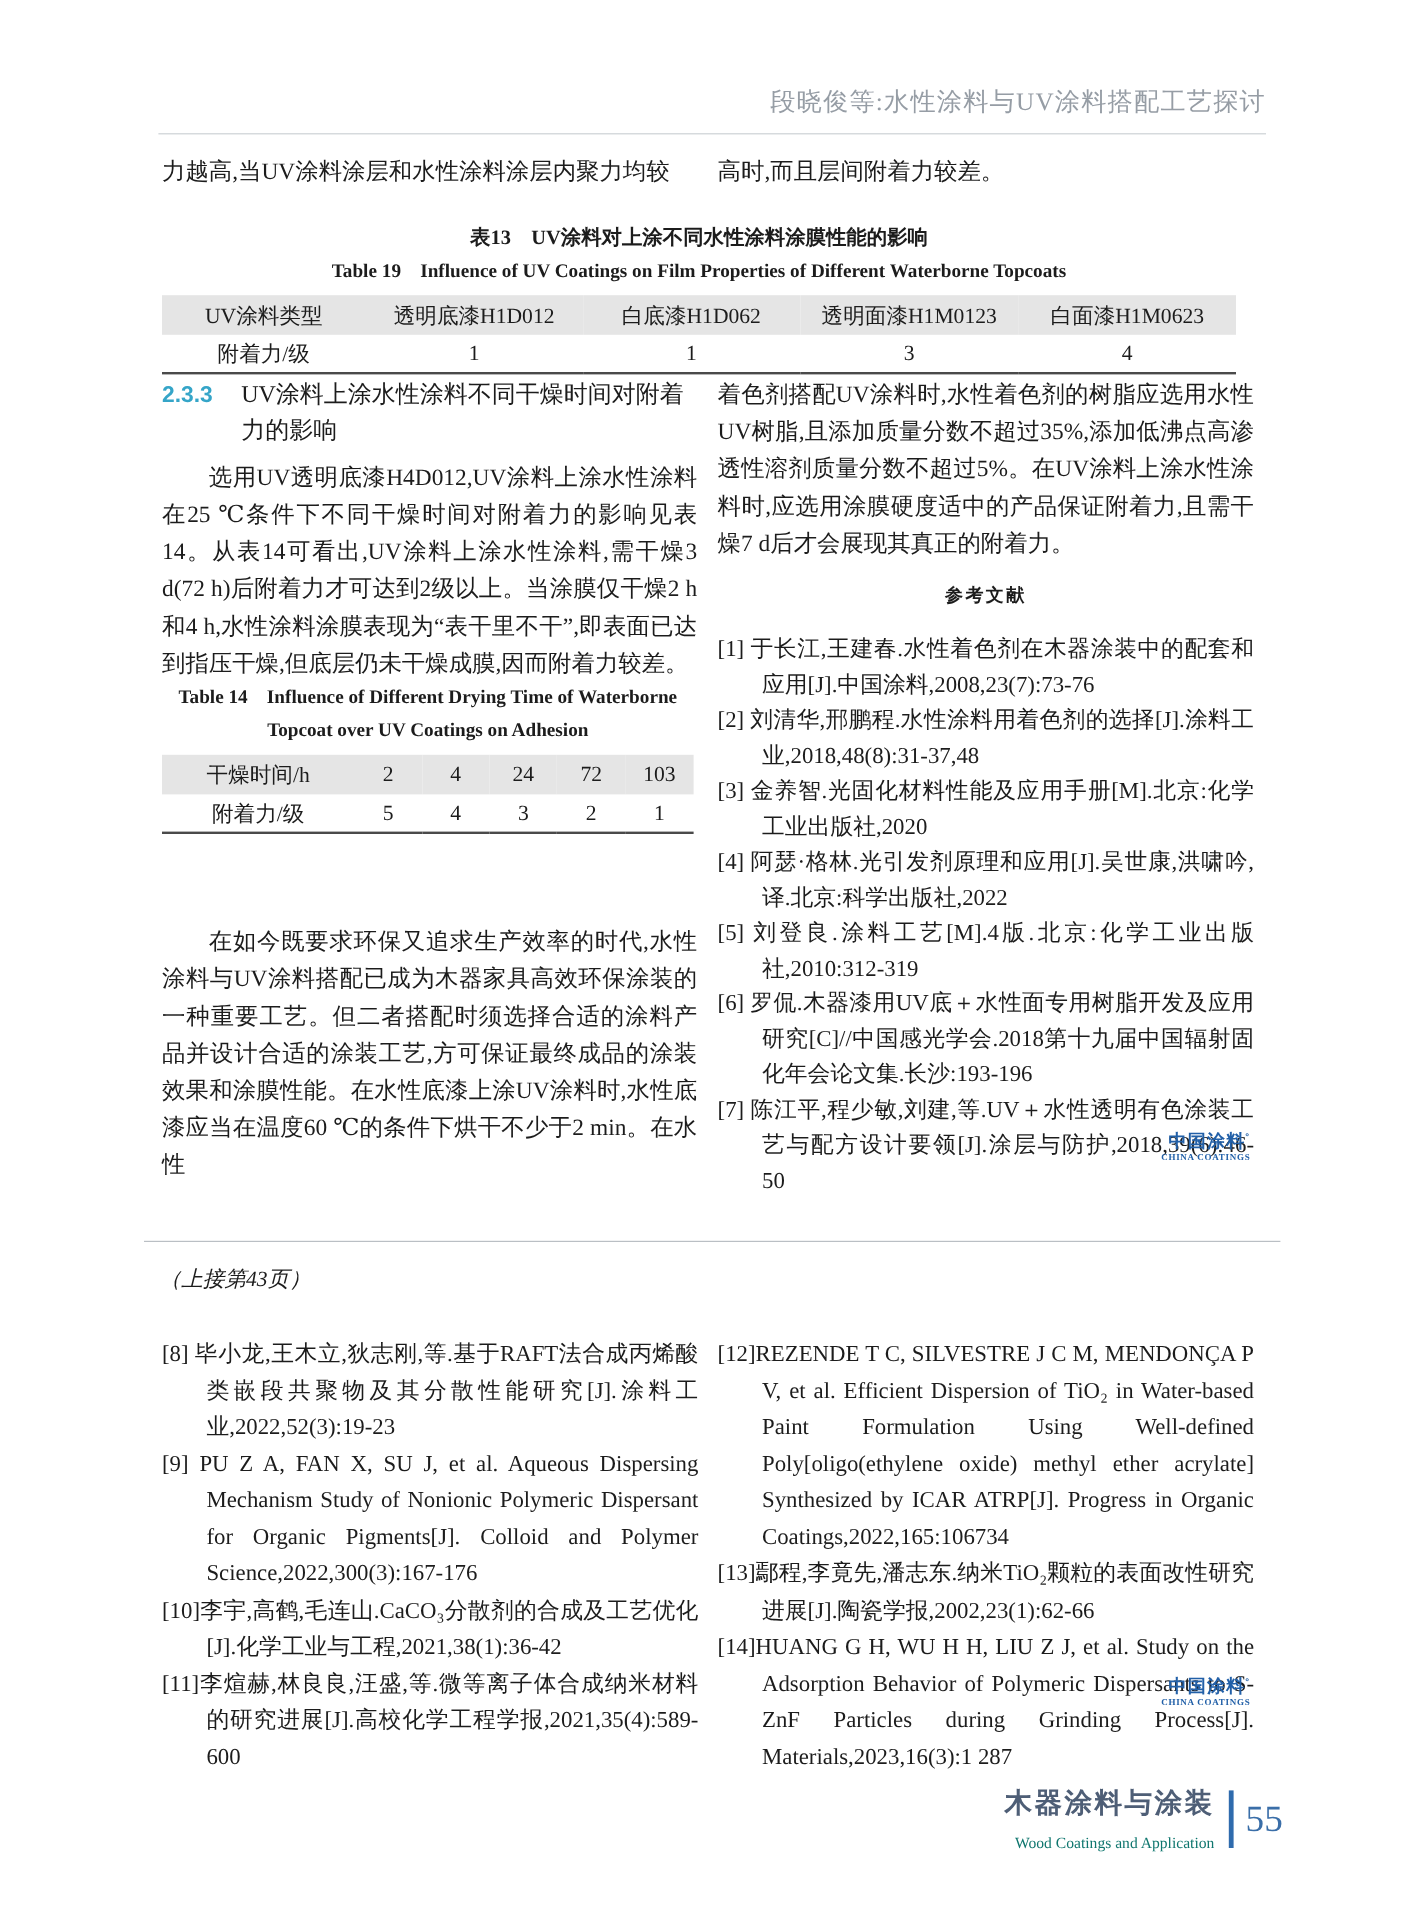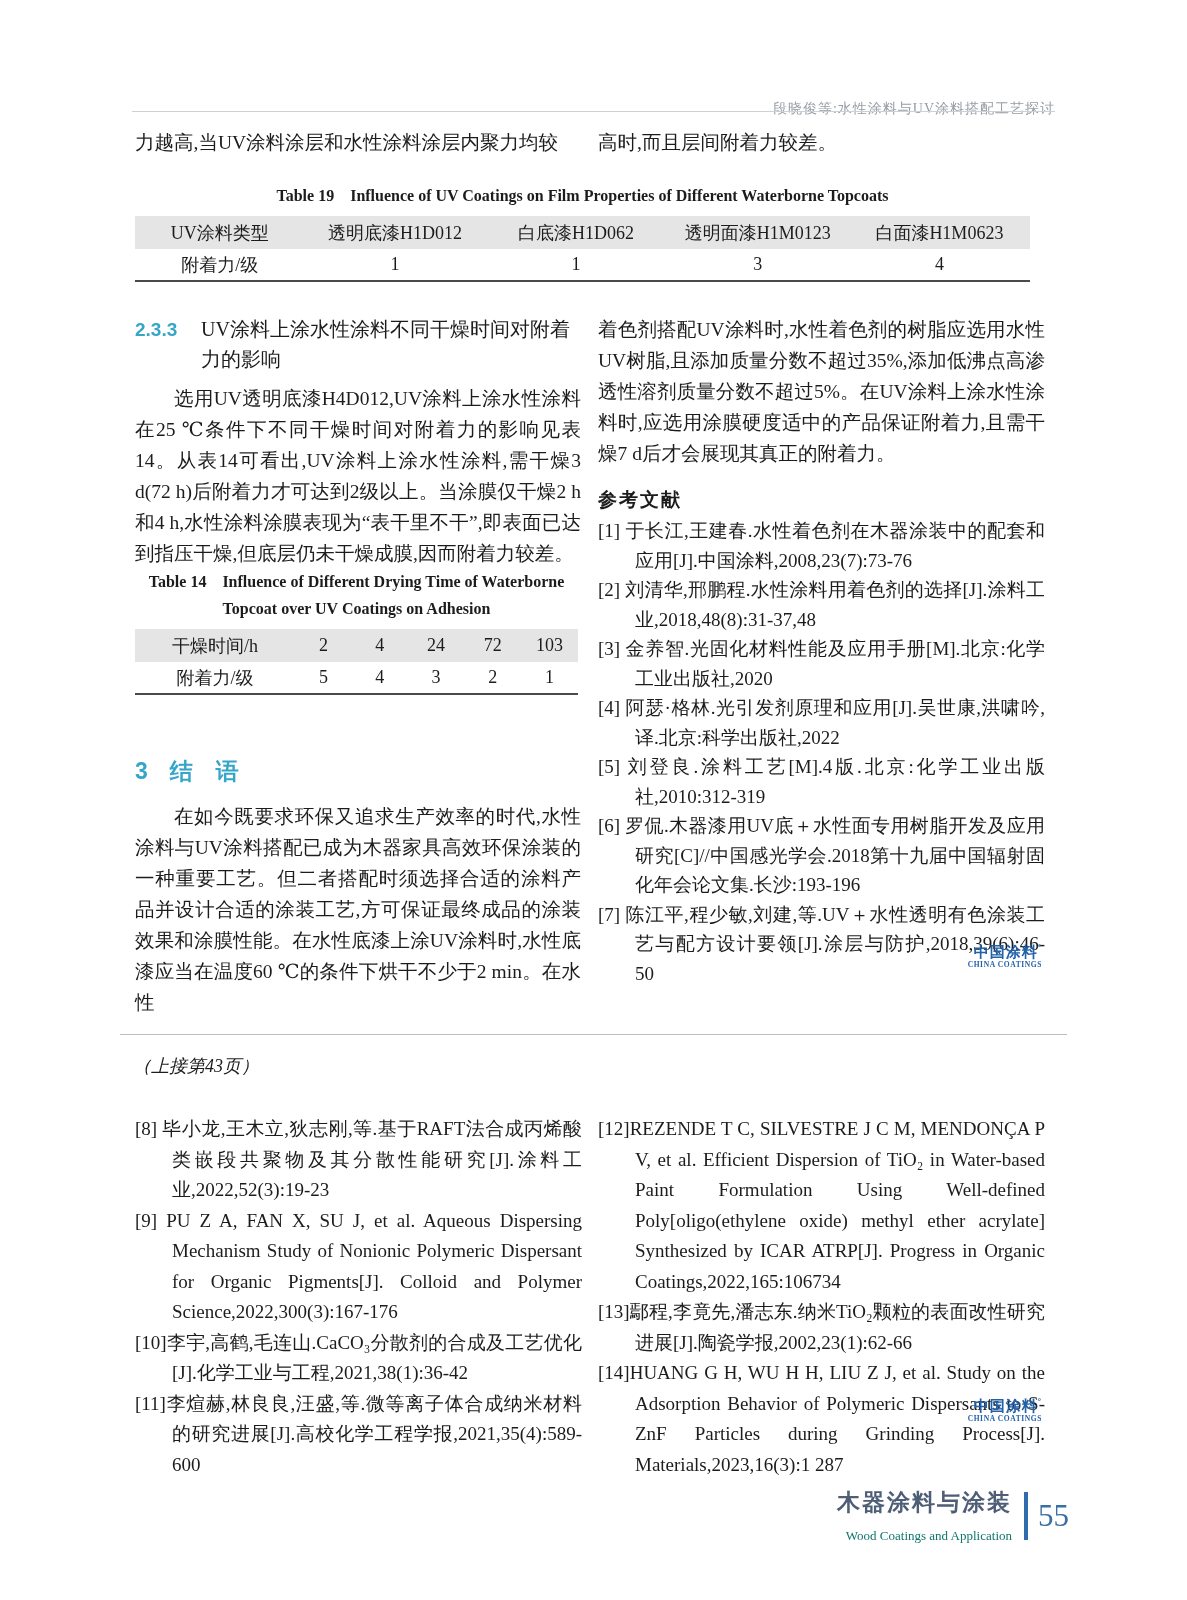--- a/index.html
+++ b/index.html
@@ -1,19 +1,19 @@
 <!DOCTYPE html>
 <html><head>
 <meta charset="utf-8">
 <style>
   html,body{margin:0;padding:0;background:#ffffff;}
   .page{position:relative;width:1187px;height:1600px;background:#ffffff;overflow:hidden;
         font-family:"Liberation Serif","DejaVu Serif",serif;color:#1c1c1c;}
 
-  .running-title{position:absolute;top:100px;right:132px;font-size:14px;color:#969da5;letter-spacing:1px;}
+  .running-title{position:absolute;top:71px;right:132px;font-size:21px;color:#969da5;letter-spacing:1px;}
   .header-rule{position:absolute;top:111px;left:132px;width:923px;border-top:1.5px solid #ccd1d5;}
 
   .intro-left{position:absolute;top:129px;left:135px;width:448px;font-size:19.5px;}
   .intro-right{position:absolute;top:129px;left:598px;width:448px;font-size:19.5px;}
 
   
   .tbl-wrap13{position:absolute;top:186px;left:135px;width:895px;}
   .cap-zh{text-align:center;font-weight:bold;font-size:17px;margin-bottom:7px;}
   .cap-en{text-align:center;font-weight:bold;font-size:16px;margin-bottom:9px;}
   table{width:100%;border-collapse:collapse;}
@@ -34,21 +34,21 @@
 
   .sec3{position:absolute;top:756px;left:135px;width:446px;}
   .sec3-head{color:#35a5c8;font-weight:bold;font-size:23px;
              font-family:"Liberation Sans","DejaVu Sans",sans-serif;}
   .sec3-head .gap{display:inline-block;width:22px;}
   .sec3 .body-par{margin-top:14px;}
 
   .right-par{position:absolute;top:314px;left:598px;width:447px;font-size:19.5px;line-height:31px;text-align:justify;}
 
   .refs{position:absolute;top:487px;left:598px;width:447px;}
-  .refs-head{font-weight:bold;font-size:19px;letter-spacing:2px;margin-bottom:3px;}
+  .refs-head{text-align:center;font-weight:bold;font-size:15px;letter-spacing:2px;margin-bottom:21px;}
   .ref-item{font-size:19px;line-height:29.5px;text-align:justify;padding-left:37px;text-indent:-37px;}
 
   .logo{position:absolute;width:110px;text-align:right;color:#2260a8;line-height:1.1;}
   .logo-zh{font-size:15px;font-weight:bold;letter-spacing:1px;
            font-family:"Liberation Sans","DejaVu Sans",sans-serif;}
   .logo-mark{font-size:8px;vertical-align:top;}
   .logo-en{font-size:7.5px;font-weight:bold;letter-spacing:0.6px;
            font-family:Liberation Serif, serif;}
   .logo-1{top:944px;left:932px;}
   .logo-2{top:1398px;left:932px;}
@@ -73,20 +73,21 @@
 
 <div class="page">
 
   <div class="running-title">段晓俊等:水性涂料与UV涂料搭配工艺探讨</div>
   <div class="header-rule"></div>
 
   <div class="intro-left">力越高,当UV涂料涂层和水性涂料涂层内聚力均较</div>
   <div class="intro-right">高时,而且层间附着力较差。</div>
 
   <div class="tbl-wrap13">
+    <div class="cap-zh">表13　UV涂料对上涂不同水性涂料涂膜性能的影响</div>
     <div class="cap-en">Table 19　Influence of UV Coatings on Film Properties of Different Waterborne Topcoats</div>
     <table class="data-table">
       <tbody>
           <tr>
         <th style="width:170px">UV涂料类型</th>
         <th style="width:181px">透明底漆H1D012</th>
         <th style="width:181px">白底漆H1D062</th>
         <th style="width:182px">透明面漆H1M0123</th>
         <th style="width:181px">白面漆H1M0623</th>
       </tr>
@@ -127,23 +128,20 @@
         <td>4</td>
         <td>3</td>
         <td>2</td>
         <td>1</td>
       </tr>
     </tbody>
       </table>
   </div>
 
   <div class="sec3">
-    <div class="sec3-head">
-      <span>3</span><span class="gap"></span><span>结　语</span>
-    </div>
     <div class="body-par">在如今既要求环保又追求生产效率的时代,水性涂料与UV涂料搭配已成为木器家具高效环保涂装的一种重要工艺。但二者搭配时须选择合适的涂料产品并设计合适的涂装工艺,方可保证最终成品的涂装效果和涂膜性能。在水性底漆上涂UV涂料时,水性底漆应当在温度60 ℃的条件下烘干不少于2 min。在水性</div>
   </div>
 
   <div class="right-par">着色剂搭配UV涂料时,水性着色剂的树脂应选用水性UV树脂,且添加质量分数不超过35%,添加低沸点高渗透性溶剂质量分数不超过5%。在UV涂料上涂水性涂料时,应选用涂膜硬度适中的产品保证附着力,且需干燥7 d后才会展现其真正的附着力。</div>
 
   <div class="refs">
     <div class="refs-head">参考文献</div>
     <div>
 
     <div class="ref-item">[1] 于长江,王建春.水性着色剂在木器涂装中的配套和应用[J].中国涂料,2008,23(7):73-76</div>

